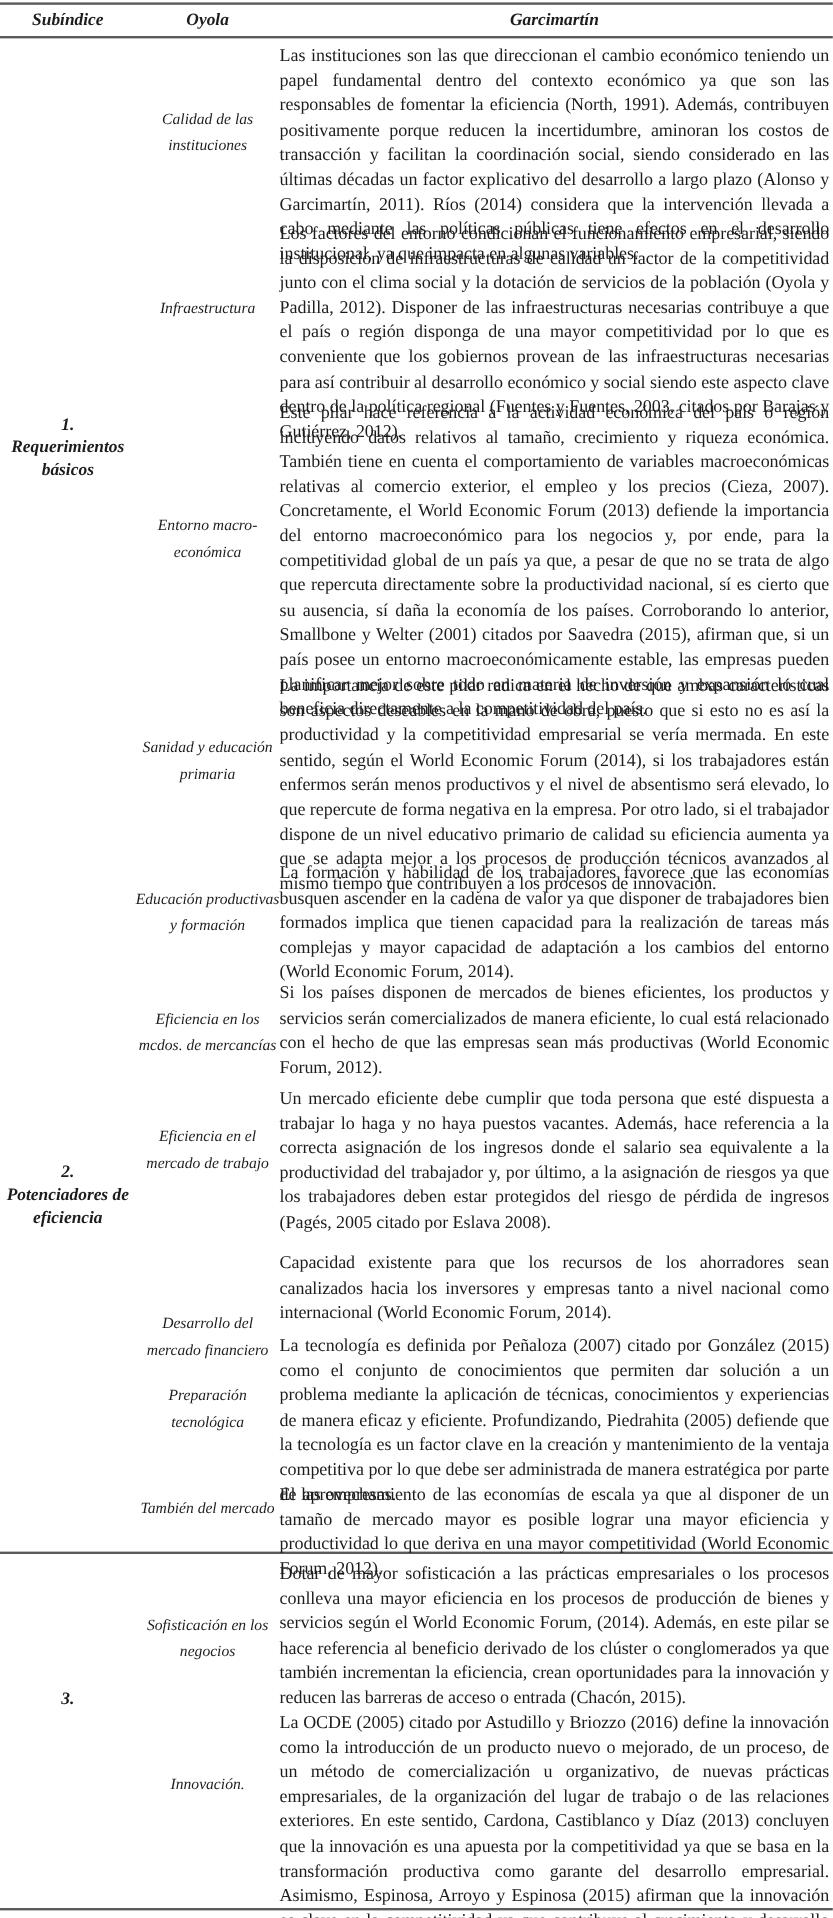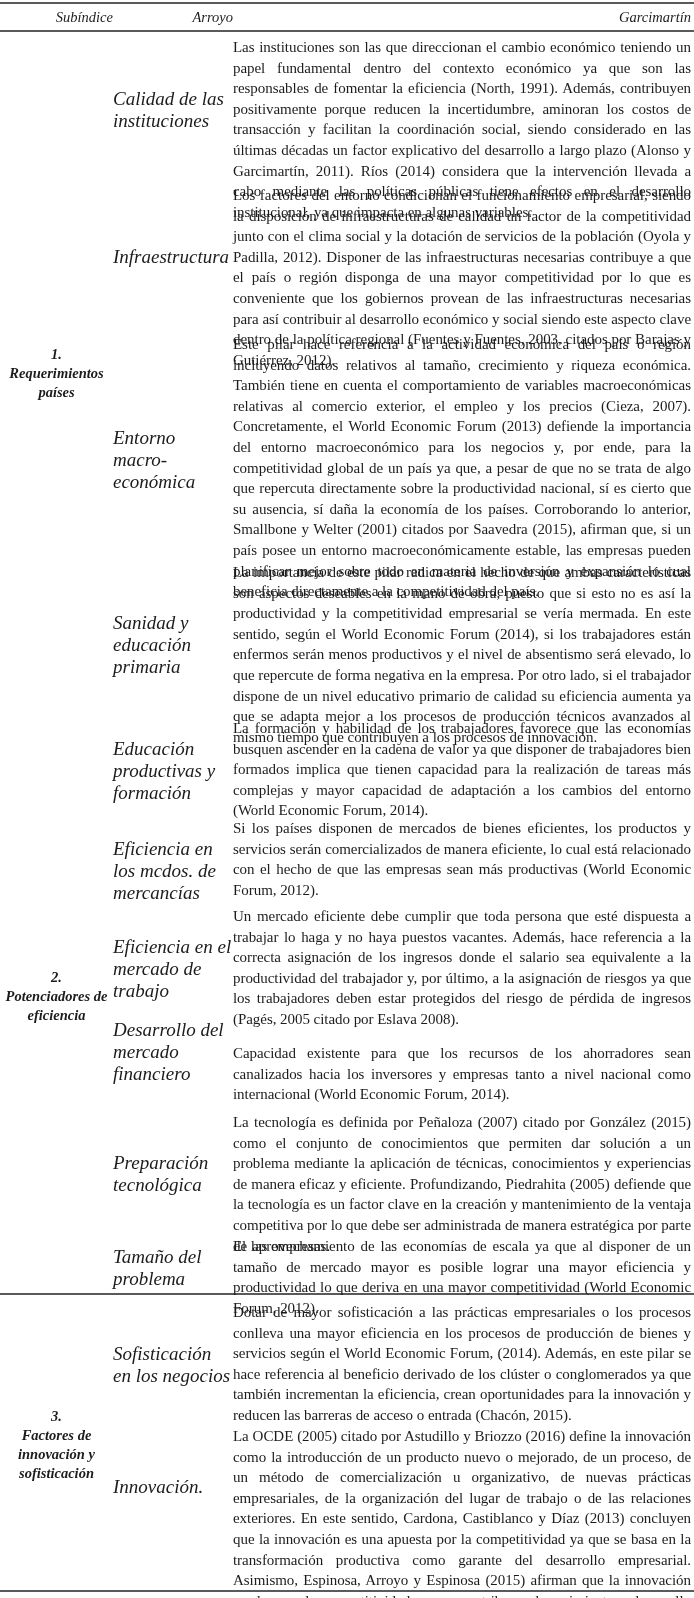--- a/index.html
+++ b/index.html
@@ -1,48 +1,47 @@
 <!DOCTYPE html>
 <html><head>
   <meta charset="utf-8">
   <style>
     html, body { margin: 0; padding: 0; background: #ffffff; }
     body { width: 694px; height: 1598px; overflow: hidden; font-family: "Liberation Serif", "DejaVu Serif", serif; color: #1c1c1c; }
     .tbl { position: absolute; left: 0; top: 0; width: 694px; }
     .hline { position: absolute; left: 0; width: 694px; height: 2px; background: #5a5a5a; }
-    .hdr { position: absolute; top: 4px; height: 26px; line-height: 26px; font-style: italic; font-weight: normal; font-size: 14.5px; text-align: right; }
+    .hdr { position: absolute; top: 4px; height: 26px; line-height: 26px; font-style: italic; font-weight: bold; font-size: 14.5px; text-align: center; }
     .sub { position: absolute; left: 0; width: 113px; text-align: center; font-style: italic; font-weight: bold; font-size: 14.5px; line-height: 19px; }
-    .pil { position: absolute; left: 113px; width: 120px; font-style: italic; font-size: 19px; line-height: 22px; }
+    .pil { position: absolute; left: 113px; width: 120px; text-align: center; font-style: italic; font-size: 13px; line-height: 22px; }
     .exp { position: absolute; left: 233px; width: 458px; text-align: justify; font-size: 15px; line-height: 20.6px; letter-spacing: -0.05px; }
   </style>
 </head>
 <body>
 
 <div class="tbl">
 
   <div class="hline" style="top:2px"></div>
   <div class="hline" style="top:30px"></div>
   <div class="hline" style="top:1293px"></div>
   <div class="hline" style="top:1590px"></div>
 
   <div class="hdr" style="left:0;width:113px">Subíndice</div>
-  <div class="hdr" style="left:113px;width:120px">Arroyo</div>
+  <div class="hdr" style="left:113px;width:120px">Oyola</div>
   <div class="hdr" style="left:233px;width:458px">Garcimartín</div>
 
   <div class="sub" style="top:345px">
     <div>1.</div>
-    <div style="padding:0 2px">Requerimientos países</div>
+    <div style="padding:0 2px">Requerimientos básicos</div>
   </div>
   <div class="sub" style="top:968px">
     <div>2.</div>
     <div style="padding:0 2px">Potenciadores de eficiencia</div>
   </div>
   <div class="sub" style="top:1407px">
     <div>3.</div>
-    <div style="padding:0 4px">Factores de innovación y sofisticación</div>
   </div>
 
   <div>
     <div class="pil" style="top:88px">Calidad de las instituciones</div>
     <div class="exp" style="top:37px">Las instituciones son las que direccionan el cambio económico teniendo un papel fundamental dentro del contexto económico ya que son las responsables de fomentar la eficiencia (North, 1991). Además, contribuyen positivamente porque reducen la incertidumbre, aminoran los costos de transacción y facilitan la coordinación social, siendo considerado en las últimas décadas un factor explicativo del desarrollo a largo plazo (Alonso y Garcimartín, 2011). Ríos (2014) considera que la intervención llevada a cabo mediante las políticas públicas tiene efectos en el desarrollo institucional, ya que impacta en algunas variables.</div>
   </div>
   <div>
     <div class="pil" style="top:246px">Infraestructura</div>
     <div class="exp" style="top:185px">Los factores del entorno condicionan el funcionamiento empresarial, siendo la disposición de infraestructuras de calidad un factor de la competitividad junto con el clima social y la dotación de servicios de la población (Oyola y Padilla, 2012). Disponer de las infraestructuras necesarias contribuye a que el país o región disponga de una mayor competitividad por lo que es conveniente que los gobiernos provean de las infraestructuras necesarias para así contribuir al desarrollo económico y social siendo este aspecto clave dentro de la política regional (Fuentes y Fuentes, 2003, citados por Barajas y Gutiérrez, 2012).</div>
   </div>
@@ -60,29 +59,29 @@
   </div>
   <div>
     <div class="pil" style="top:838px">Eficiencia en los mcdos. de mercancías</div>
     <div class="exp" style="top:818px">Si los países disponen de mercados de bienes eficientes, los productos y servicios serán comercializados de manera eficiente, lo cual está relacionado con el hecho de que las empresas sean más productivas (World Economic Forum, 2012).</div>
   </div>
   <div>
     <div class="pil" style="top:936px">Eficiencia en el mercado de trabajo</div>
     <div class="exp" style="top:906px">Un mercado eficiente debe cumplir que toda persona que esté dispuesta a trabajar lo haga y no haya puestos vacantes. Además, hace referencia a la correcta asignación de los ingresos donde el salario sea equivalente a la productividad del trabajador y, por último, a la asignación de riesgos ya que los trabajadores deben estar protegidos del riesgo de pérdida de ingresos (Pagés, 2005 citado por Eslava 2008).</div>
   </div>
   <div>
-    <div class="pil" style="top:1019px">Desarrollo del mercado financiero</div>
+    <div class="pil" style="top:1092px">Desarrollo del mercado financiero</div>
     <div class="exp" style="top:1043px">Capacidad existente para que los recursos de los ahorradores sean canalizados hacia los inversores y empresas tanto a nivel nacional como internacional (World Economic Forum, 2014).</div>
   </div>
   <div>
     <div class="pil" style="top:1152px">Preparación tecnológica</div>
     <div class="exp" style="top:1112px">La tecnología es definida por Peñaloza (2007) citado por González (2015) como el conjunto de conocimientos que permiten dar solución a un problema mediante la aplicación de técnicas, conocimientos y experiencias de manera eficaz y eficiente. Profundizando, Piedrahita (2005) defiende que la tecnología es un factor clave en la creación y mantenimiento de la ventaja competitiva por lo que debe ser administrada de manera estratégica por parte de las empresas.</div>
   </div>
   <div>
-    <div class="pil" style="top:1246px">Tamaño del problema</div>
+    <div class="pil" style="top:1246px">También del mercado</div>
     <div class="exp" style="top:1236px">El aprovechamiento de las economías de escala ya que al disponer de un tamaño de mercado mayor es posible lograr una mayor eficiencia y productividad lo que deriva en una mayor competitividad (World Economic Forum, 2012).</div>
   </div>
   <div>
     <div class="pil" style="top:1343px">Sofisticación en los negocios</div>
     <div class="exp" style="top:1302px">Dotar de mayor sofisticación a las prácticas empresariales o los procesos conlleva una mayor eficiencia en los procesos de producción de bienes y servicios según el World Economic Forum, (2014). Además, en este pilar se hace referencia al beneficio derivado de los clúster o conglomerados ya que también incrementan la eficiencia, crean oportunidades para la innovación y reducen las barreras de acceso o entrada (Chacón, 2015).</div>
   </div>
   <div>
     <div class="pil" style="top:1476px">Innovación.</div>
     <div class="exp" style="top:1426px">La OCDE (2005) citado por Astudillo y Briozzo (2016) define la innovación como la introducción de un producto nuevo o mejorado, de un proceso, de un método de comercialización u organizativo, de nuevas prácticas empresariales, de la organización del lugar de trabajo o de las relaciones exteriores. En este sentido, Cardona, Castiblanco y Díaz (2013) concluyen que la innovación es una apuesta por la competitividad ya que se basa en la transformación productiva como garante del desarrollo empresarial. Asimismo, Espinosa, Arroyo y Espinosa (2015) afirman que la innovación es clave en la competitividad ya que contribuye al crecimiento y desarrollo organizacional.</div>
   </div>

